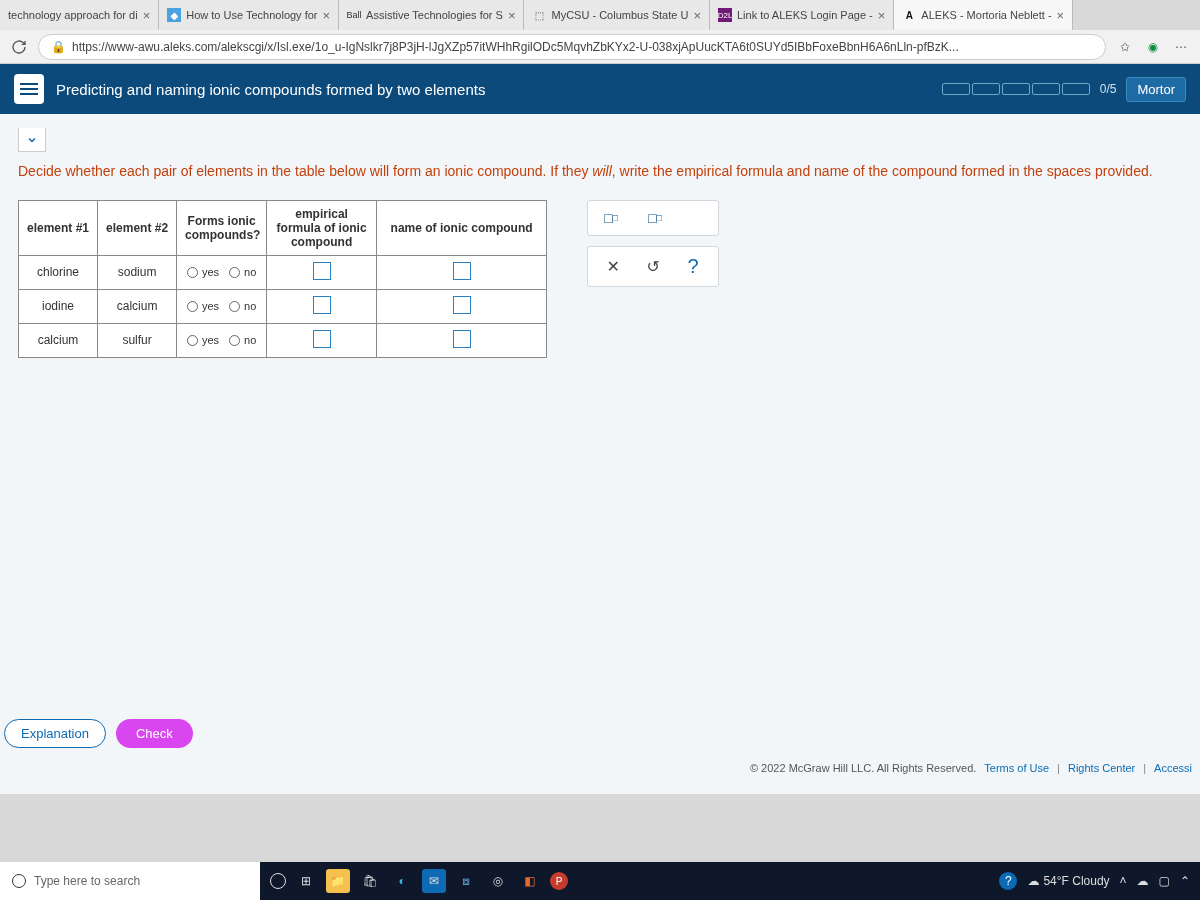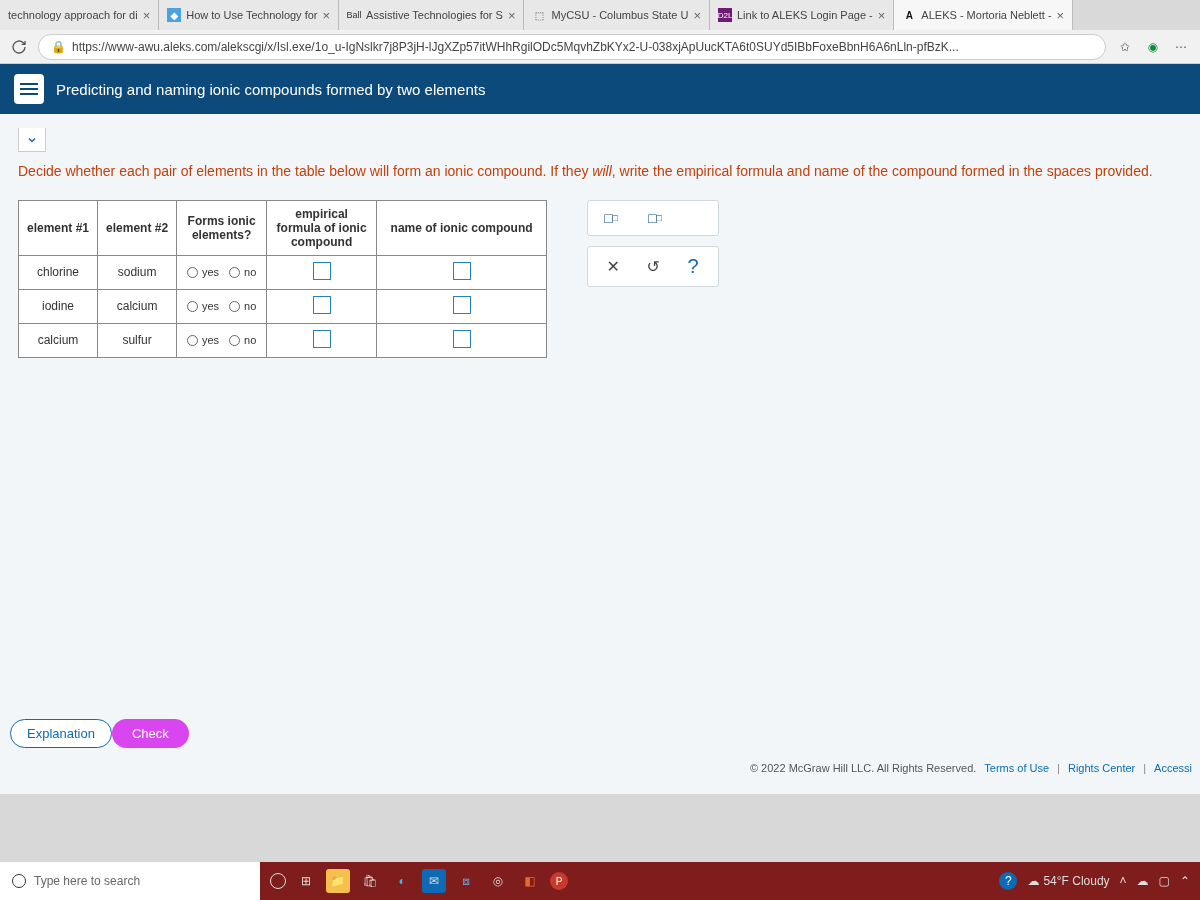--- a/index.html
+++ b/index.html
@@ -39,26 +39,26 @@
 .radio-cell { display:flex; gap:4px; align-items:center; justify-content:center; font-size:11px;}
 .radio-cell .r { width:11px; height:11px; border:1px solid #666; border-radius:50%; display:inline-block;}
 .radio-cell .r.sel { border:2px solid #0b6bb5;}
 .field { width:18px; height:18px; border:1.5px solid #2a7fbf; display:inline-block;}
 .tool-panel { display:flex; flex-direction:column; gap:10px; }
 .tool-row { display:flex; gap:18px; background:#fff; border:1px solid #d0d7dd; padding:6px 10px; border-radius:3px; align-items:center;}
 .tool-row .t { width:26px; height:22px; display:flex; align-items:center; justify-content:center; color:#0b4a7a; font-size:14px; border:1px solid transparent;}
 .tool-row .sup { font-size:9px; vertical-align:super;}
 .tool-row2 { display:flex; gap:18px; background:#fff; border:1px solid #d0d7dd; padding:8px 14px; border-radius:3px; align-items:center; font-size:16px; color:#444;}
 .tool-row2 .ti { width:22px; text-align:center;}
-.footer-actions { position:absolute; bottom:46px; left:10px; display:flex; gap:0;}
+.footer-actions { position:absolute; bottom:46px; left:4px; display:flex; gap:10px;}
 .btn-outline { border:1px solid #0b6bb5; color:#0b6bb5; background:#fff; padding:6px 16px; border-radius:16px; font-size:13px; cursor:pointer; display:flex; align-items:center;}
 .btn-solid { background:#d946ef; color:#fff; border:none; padding:7px 20px; border-radius:16px; font-size:13px; cursor:pointer;}
 .copyright { position:absolute; bottom:20px; right:8px; font-size:11px; color:#555; display:flex; gap:8px;}
 .copyright a { color:#0b6bb5; text-decoration:none;}
-.taskbar { position:fixed; bottom:0; left:0; right:0; height:38px; background:#7f1d1d; display:flex; align-items:center; color:#ddd; font-size:12px;}
+.taskbar { position:fixed; bottom:0; left:0; right:0; height:38px; background:#0f172a; display:flex; align-items:center; color:#ddd; font-size:12px;}
 .taskbar .search { background:#fff; color:#666; height:100%; display:flex; align-items:center; padding:0 12px; width:260px; gap:8px;}
 .taskbar .search .circ { width:14px; height:14px; border:1.5px solid #333; border-radius:50%;}
 .taskbar .tray { margin-left:auto; display:flex; align-items:center; gap:10px; padding-right:10px;}
 .taskbar .apps { display:flex; gap:8px; padding-left:10px; align-items:center;}
 .taskbar .apps span { width:24px; height:24px; display:flex; align-items:center; justify-content:center; border-radius:3px;}
 .cloudy { display:flex; align-items:center; gap:4px;}
 .sep { color:#888;}
 svg { display:block; }
 </style>
 </head>
@@ -119,39 +119,50 @@
     <div class="ham-wrap">
       <div class="hamburger">
           <span></span>
           <span></span>
           <span></span>
         </div>
     </div>
     <div class="hd-text">
       <div class="hd-title">Predicting and naming ionic compounds formed by two elements</div>
     </div>
+    <div class="hd-right">
+      <div class="progress-boxes">
+          <span></span>
+          <span></span>
+          <span></span>
+          <span></span>
+          <span></span>
+        </div>
+      <div class="score">0/5</div>
+      <div class="student-btn">Mortor</div>
+    </div>
   </div>
 
   <div class="body-area">
     <div class="chev">
       <svg width="12" height="12" viewBox="0 0 24 24" fill="none" stroke="#0b6bb5" stroke-width="3">
           <polyline points="6 9 12 15 18 9"></polyline>
         </svg>
     </div>
     <div class="prompt">
       <span>Decide whether each pair of elements in the table below will form an ionic compound. If they </span><span class="em">will</span><span>, write the empirical formula and name of the compound formed in the spaces provided.</span>
     </div>
 
     <div class="work-row">
       <table class="elem">
         <thead>
           <tr>
             <th>element #1</th>
             <th>element #2</th>
-            <th style="max-width:90px;">Forms ionic elements?</th>
+            <th style="max-width:90px;">Forms ionic compounds?</th>
             <th style="max-width:110px;">empirical formula of ionic compound</th>
             <th style="min-width:170px;">name of ionic compound</th>
           </tr>
         </thead>
         <tbody id="tbody">
             <tr>
               <td class="small">chlorine</td>
               <td class="small">sodium</td>
               <td>
                 <div class="radio-cell">

